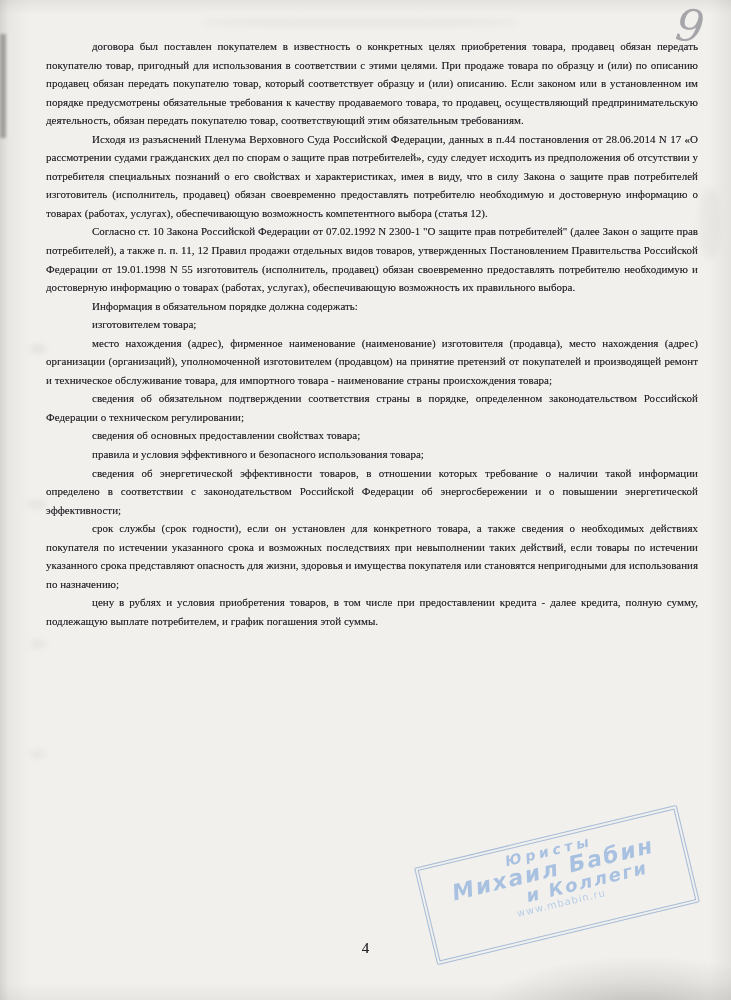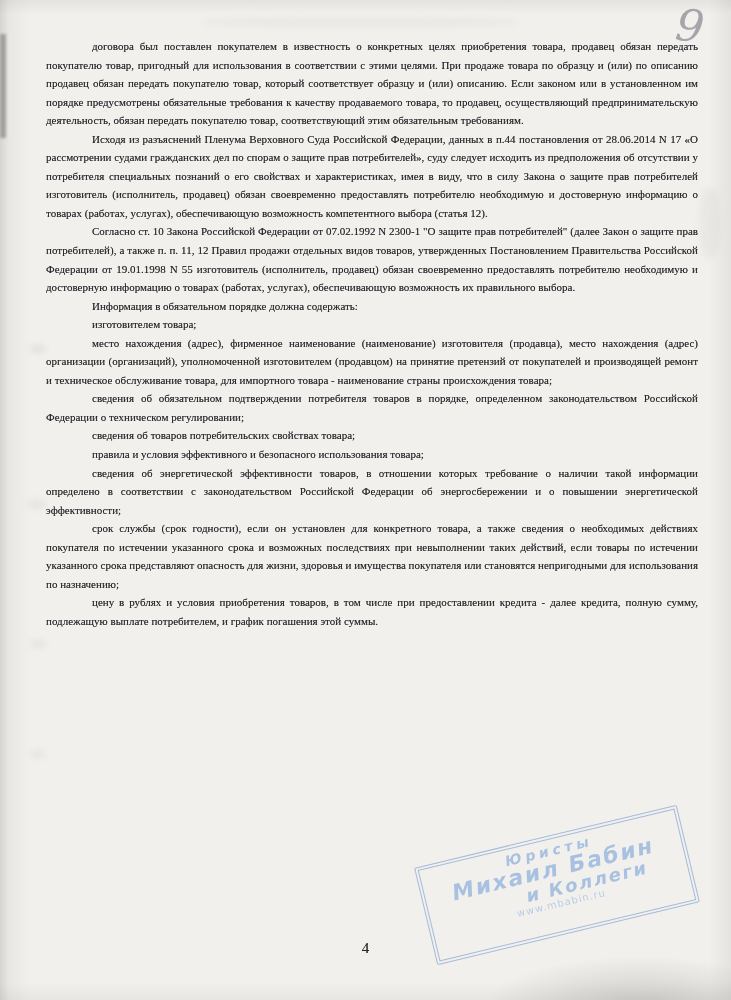--- a/index.html
+++ b/index.html
@@ -72,22 +72,22 @@
     <div class="s-url">www.mbabin.ru</div>
   </div>
 
   <div class="content">
     <p>договора был поставлен покупателем в известность о конкретных целях приобретения товара, продавец обязан передать покупателю товар, пригодный для использования в соответствии с этими целями. При продаже товара по образцу и (или) по описанию продавец обязан передать покупателю товар, который соответствует образцу и (или) описанию. Если законом или в установленном им порядке предусмотрены обязательные требования к качеству продаваемого товара, то продавец, осуществляющий предпринимательскую деятельность, обязан передать покупателю товар, соответствующий этим обязательным требованиям.</p>
     <p>Исходя из разъяснений Пленума Верховного Суда Российской Федерации, данных в п.44 постановления от 28.06.2014 N 17 «О рассмотрении судами гражданских дел по спорам о защите прав потребителей», суду следует исходить из предположения об отсутствии у потребителя специальных познаний о его свойствах и характеристиках, имея в виду, что в силу Закона о защите прав потребителей изготовитель (исполнитель, продавец) обязан своевременно предоставлять потребителю необходимую и достоверную информацию о товарах (работах, услугах), обеспечивающую возможность компетентного выбора (статья 12).</p>
     <p>Согласно ст. 10 Закона Российской Федерации от 07.02.1992 N 2300-1 "О защите прав потребителей" (далее Закон о защите прав потребителей), а также п. п. 11, 12 Правил продажи отдельных видов товаров, утвержденных Постановлением Правительства Российской Федерации от 19.01.1998 N 55 изготовитель (исполнитель, продавец) обязан своевременно предоставлять потребителю необходимую и достоверную информацию о товарах (работах, услугах), обеспечивающую возможность их правильного выбора.</p>
     <p>Информация в обязательном порядке должна содержать:</p>
     <p>изготовителем товара;</p>
     <p>место нахождения (адрес), фирменное наименование (наименование) изготовителя (продавца), место нахождения (адрес) организации (организаций), уполномоченной изготовителем (продавцом) на принятие претензий от покупателей и производящей ремонт и техническое обслуживание товара, для импортного товара - наименование страны происхождения товара;</p>
-    <p>сведения об обязательном подтверждении потребителя товаров в порядке, определенном законодательством Российской Федерации о техническом регулировании;</p>
-    <p>сведения об товаров потребительских свойствах товара;</p>
+    <p>сведения об обязательном подтверждении соответствия страны в порядке, определенном законодательством Российской Федерации о техническом регулировании;</p>
+    <p>сведения об основных предоставлении свойствах товара;</p>
     <p>правила и условия эффективного и безопасного использования товара;</p>
     <p>сведения об энергетической эффективности товаров, в отношении которых требование о наличии такой информации определено в соответствии с законодательством Российской Федерации об энергосбережении и о повышении энергетической эффективности;</p>
     <p>срок службы (срок годности), если он установлен для конкретного товара, а также сведения о необходимых действиях покупателя по истечении указанного срока и возможных последствиях при невыполнении таких действий, если товары по истечении указанного срока представляют опасность для жизни, здоровья и имущества покупателя или становятся непригодными для использования по назначению;</p>
     <p>цену в рублях и условия приобретения товаров, в том числе при предоставлении кредита - далее кредита, полную сумму, подлежащую выплате потребителем, и график погашения этой суммы.</p>
   </div>
 
   <div class="pagenum">4</div>
 
   <div class="hand-mark">9</div>
 

